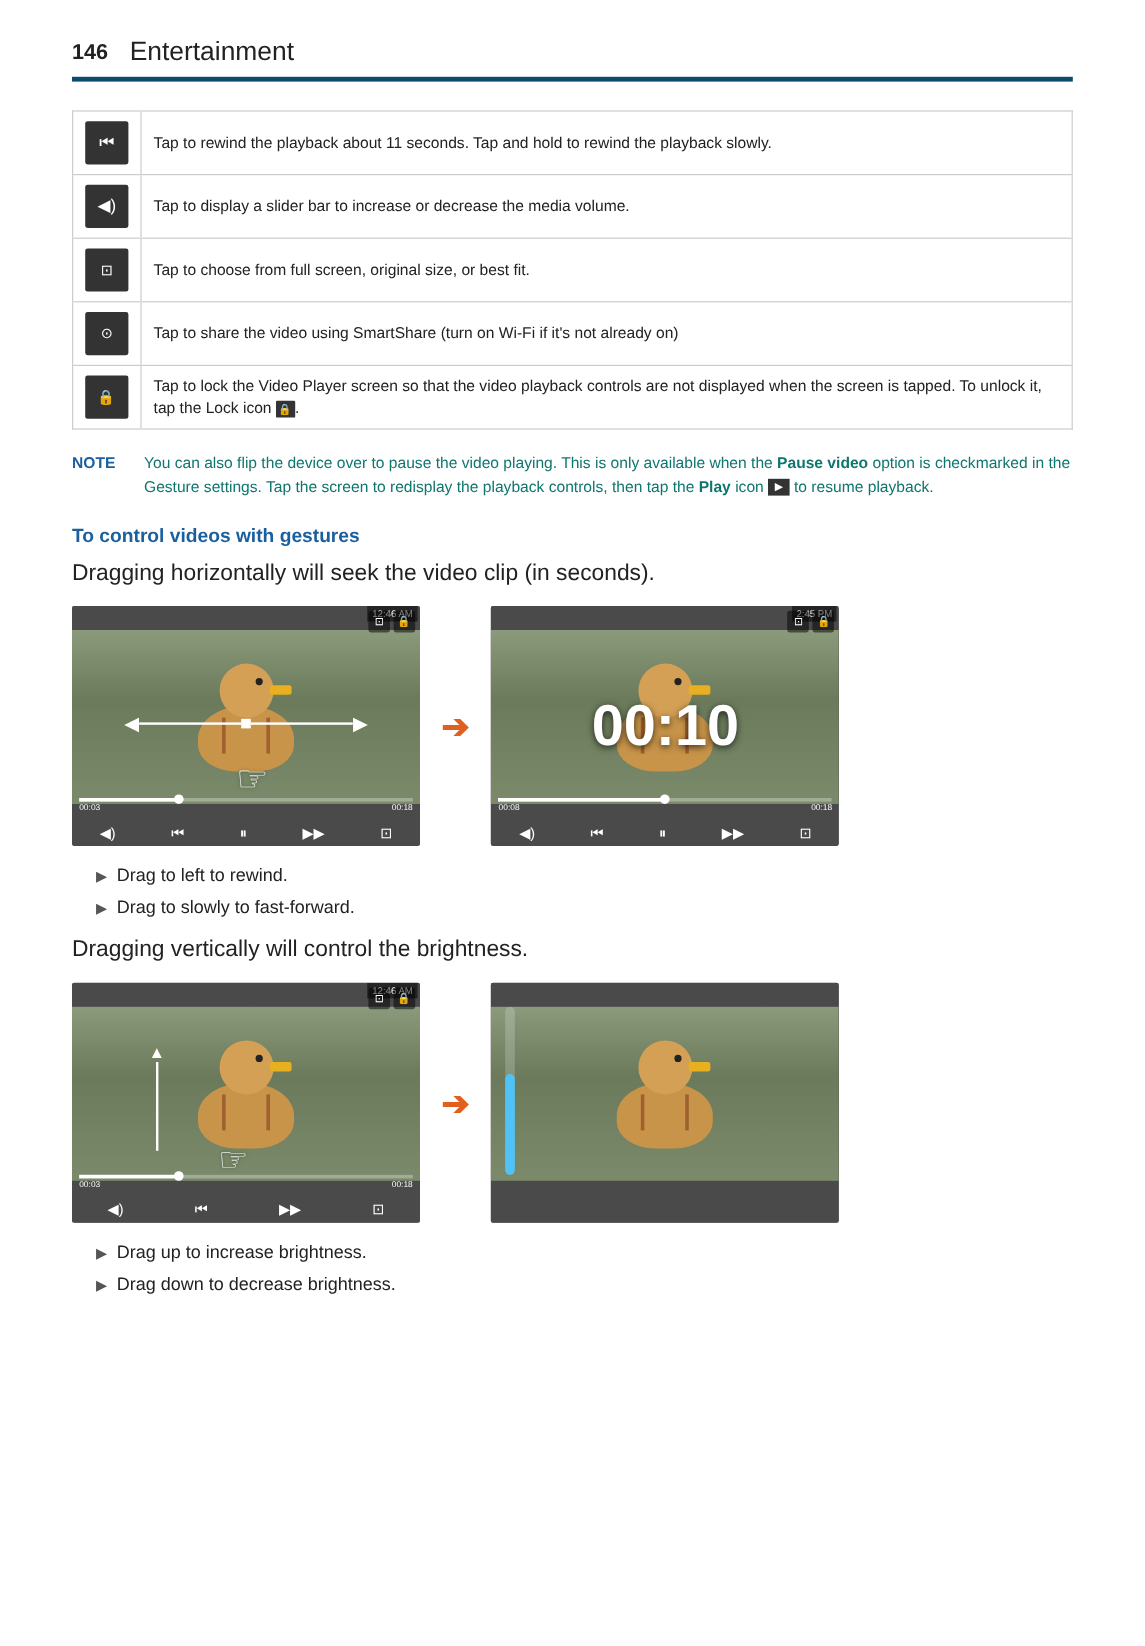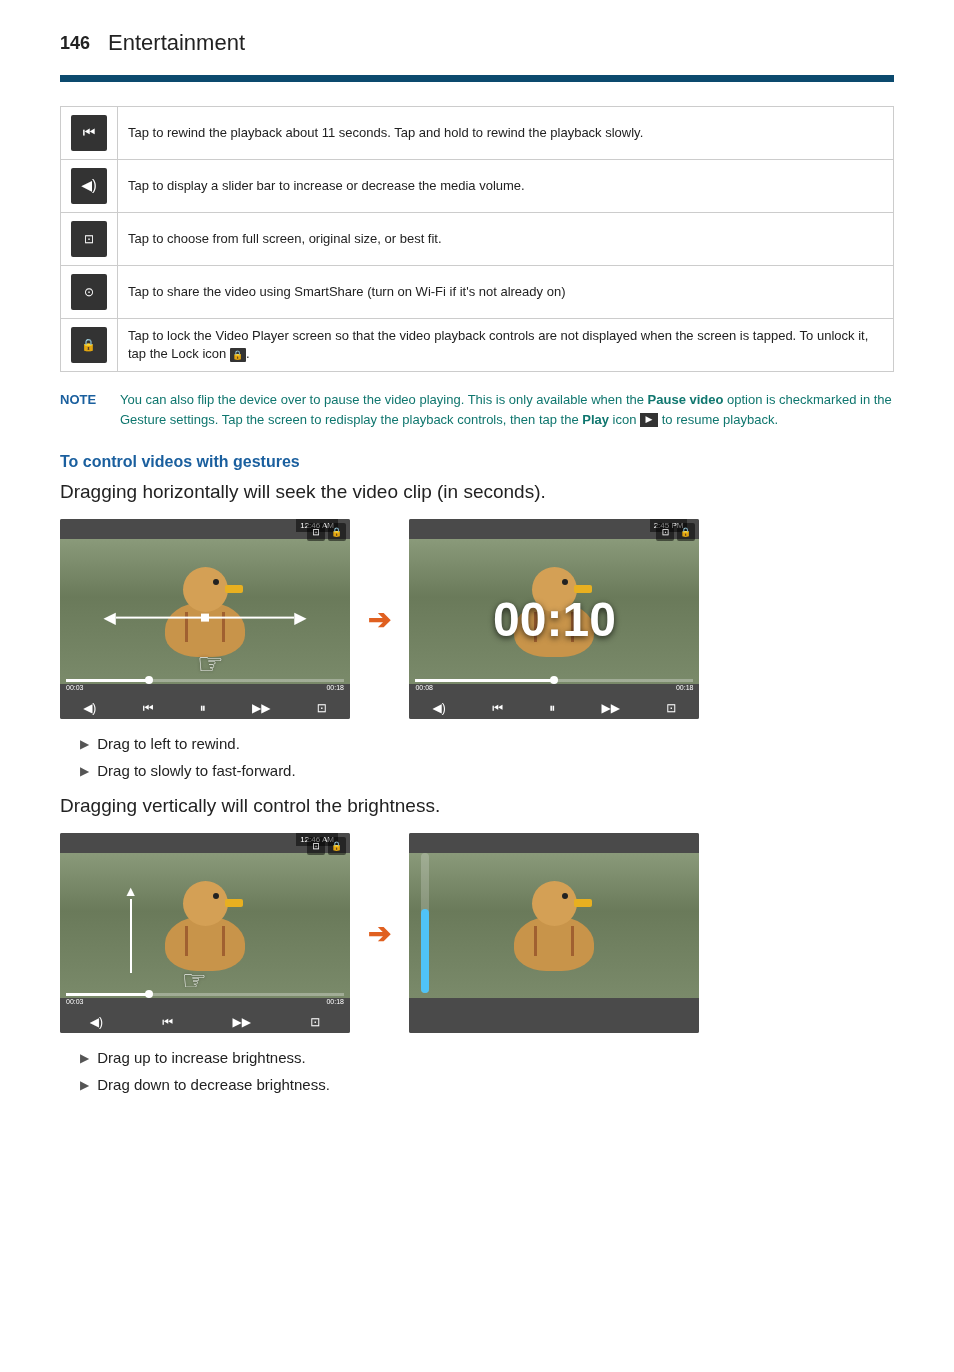--- a/index.html
+++ b/index.html
@@ -10,22 +10,22 @@
       color: #222;
       width: 954px;
       min-height: 1372px;
       padding: 30px 60px;
     }
 
     .page-header {
       display: flex;
       align-items: center;
       margin-bottom: 24px;
-      border-bottom: 7px solid #0c4a6e;
-      padding-bottom: 19px;
+      border-bottom: 4px solid #0c4a6e;
+      padding-bottom: 8px;
     }
     .page-number {
       font-size: 18px;
       font-weight: bold;
       margin-right: 18px;
       color: #222;
     }
     .page-title {
       font-size: 22px;
       font-weight: normal;
@@ -149,21 +149,21 @@
     
     .phone-screen {
       background: #4a4a4a;
       position: relative;
       width: 100%;
       height: 100%;
     }
     .status-bar {
       position: absolute;
       top: 0;
-      right: 12px;
+      right: 2px;
       background: rgba(0,0,0,0.5);
       color: white;
       font-size: 8px;
       padding: 2px 4px;
     }
     .video-controls-top {
       position: absolute;
       top: 4px;
       right: 4px;
       display: flex;

